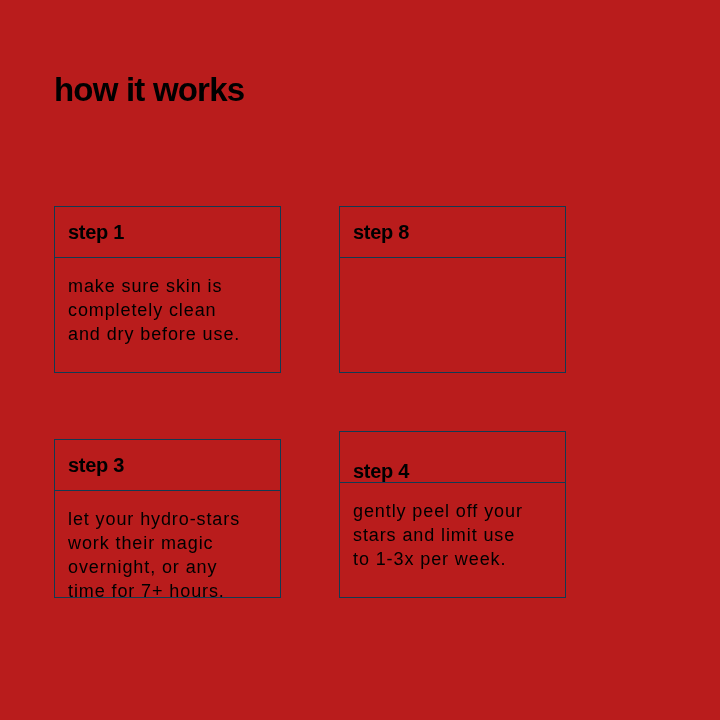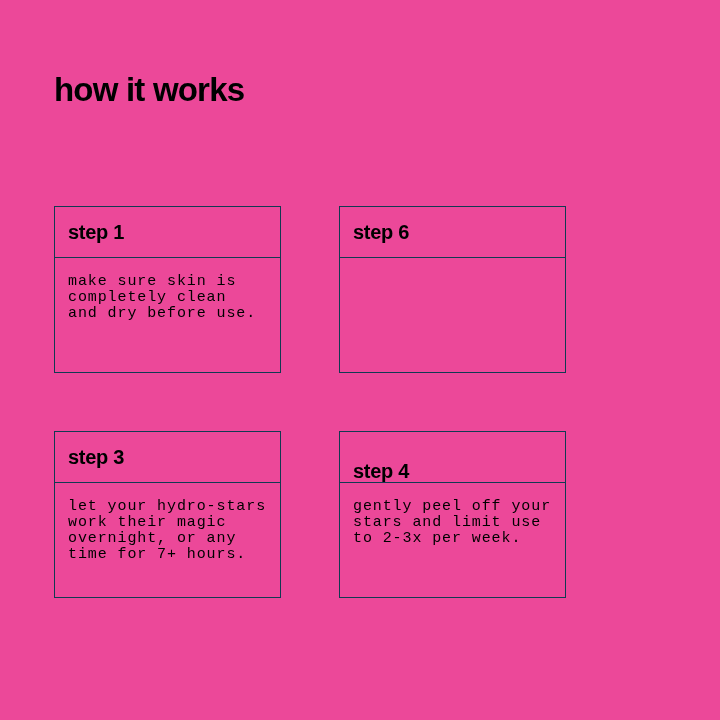--- a/index.html
+++ b/index.html
@@ -67,72 +67,72 @@
     letter-spacing: -0.3px;
     color: #000000;
     line-height: 1;
   }
   .step-card-body {
     box-sizing: border-box;
     flex: 1 1 auto;
     padding: 16px 10px 0 13px;
   }
   .step-card-body-text {
-    font-family: Liberation Mono, monospace;
-    font-size: 15px;
-    line-height: 16px;
+    font-family: Liberation Sans, sans-serif;
+    font-size: 18px;
+    line-height: 24px;
     letter-spacing: 0.9px;
     color: #000000;
     white-space: pre-line;
     margin: 0;
   }
 </style>
 </head>
 <body style="background: rgb(0, 191, 255);">
 
-<div id="page-root" style="background: #ec4899;">
+<div id="page-root" style="background: #b91c1c;">
 
   <h1 class="page-title" style="color: rgb(0, 0, 0);">how it works</h1>
 
   <div class="steps-grid">
 
     <div class="step-card" style="border-color: rgb(18, 58, 82);">
       <div class="step-card-header" style="border-bottom-color: rgb(18, 58, 82); text-align: right;">
         <span class="step-card-header-label" style="color: rgb(0, 0, 0);">step 1</span>
       </div>
       <div class="step-card-body">
         <p class="step-card-body-text" style="color: rgb(0, 0, 0);">make sure skin is
 completely clean
 and dry before use.</p>
       </div>
     </div>
 
     <div class="step-card" style="border-color: rgb(18, 58, 82);">
       <div class="step-card-header" style="border-bottom-color: rgb(18, 58, 82);">
-        <span class="step-card-header-label" style="color: rgb(0, 0, 0);">step 6</span>
+        <span class="step-card-header-label" style="color: rgb(0, 0, 0);">step 8</span>
       </div>
     </div>
 
-    <div class="step-card" style="border-color: rgb(18, 58, 82);">
+    <div class="step-card" style="border-color: rgb(18, 58, 82); margin-top: 8px;">
       <div class="step-card-header" style="border-bottom-color: rgb(18, 58, 82);">
         <span class="step-card-header-label" style="color: rgb(0, 0, 0);">step 3</span>
       </div>
       <div class="step-card-body">
         <p class="step-card-body-text" style="color: rgb(0, 0, 0);">let your hydro-stars
 work their magic
 overnight, or any
 time for 7+ hours.</p>
       </div>
     </div>
 
     <div class="step-card" style="border-color: rgb(18, 58, 82);">
       <div class="step-card-header" style="border-bottom-color: rgb(18, 58, 82);">
         <span class="step-card-header-label" style="color: rgb(0, 0, 0); margin-top: 28px;">step 4</span>
       </div>
       <div class="step-card-body">
         <p class="step-card-body-text" style="color: rgb(0, 0, 0);">gently peel off your
 stars and limit use
-to 2-3x per week.</p>
+to 1-3x per week.</p>
       </div>
     </div>
 
   </div>
 </div>
 
 </body></html>

